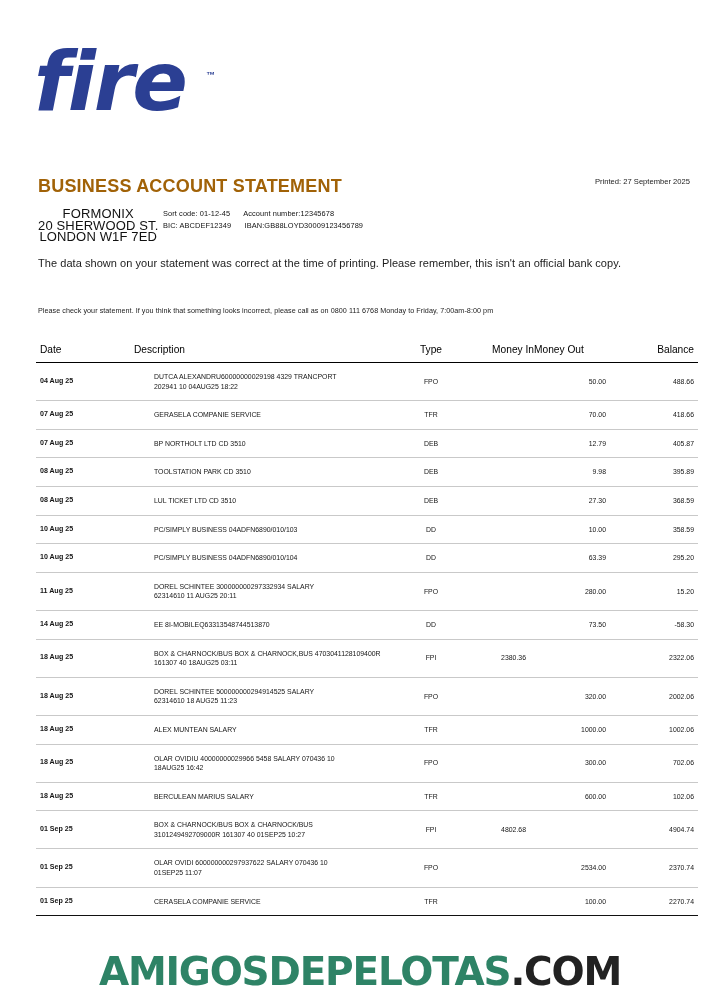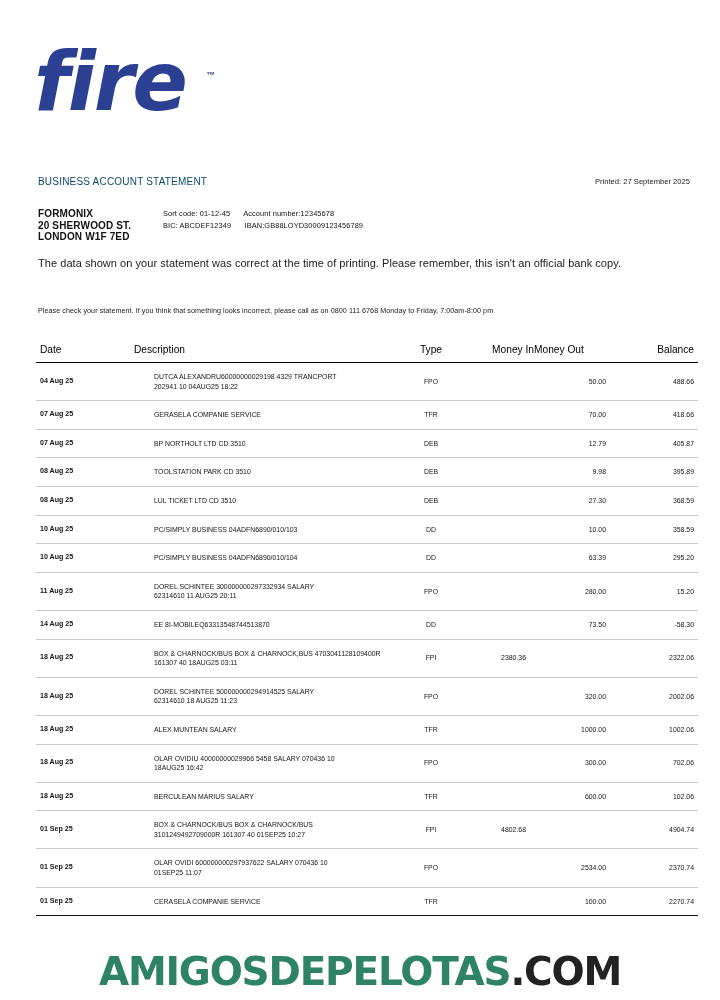--- a/index.html
+++ b/index.html
@@ -49,43 +49,44 @@
     font-weight: bold;
     color: #2b3f93;
     font-family: "Liberation Sans", sans-serif;
   }
 
   
   .doc-title {
     position: absolute;
     left: 38px;
     top: 160px;
-    font-size: 10px;
-    font-weight: normal;
+    font-size: 18px;
+    font-weight: bold;
     letter-spacing: 0.2px;
-    color: #0c4a6e;
+    color: #a16207;
   }
   .printed {
     position: absolute;
     right: 30px;
     top: 161px;
     font-size: 7.6px;
     color: #1b1b1b;
     text-align: right;
   }
 
   .addr {
     position: absolute;
     left: 38px;
     top: 192px;
-    font-size: 10px;
+    font-size: 13px;
     line-height: 11.5px;
     color: #111;
-    font-weight: bold;
+    font-weight: normal;
     letter-spacing: 0.15px;
+    text-align: center;
   }
   .acct {
     position: absolute;
     left: 163px;
     top: 192px;
     font-size: 7.4px;
     line-height: 11.5px;
     color: #111;
     white-space: nowrap;
     letter-spacing: 0.1px;

